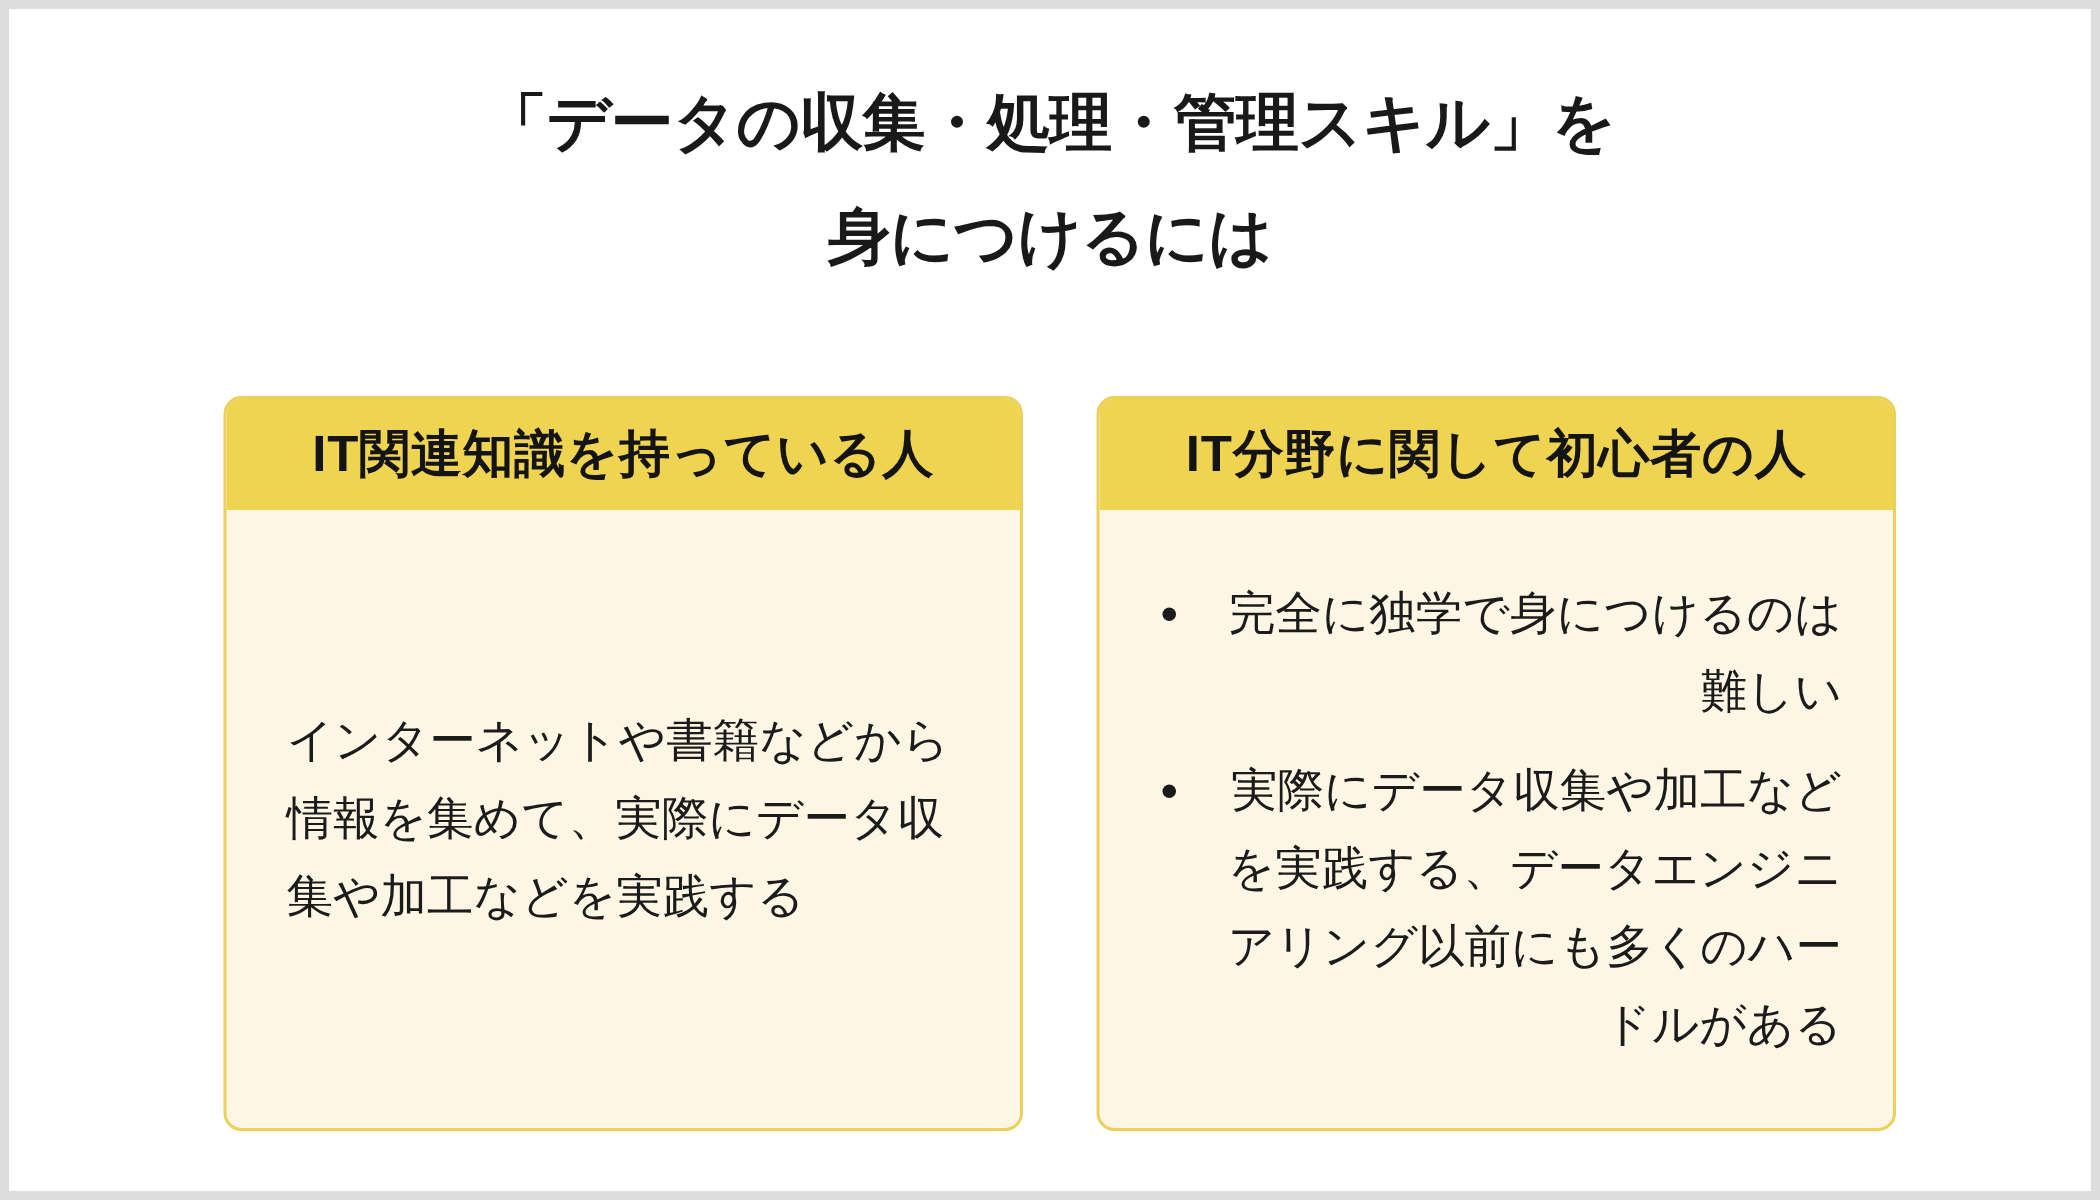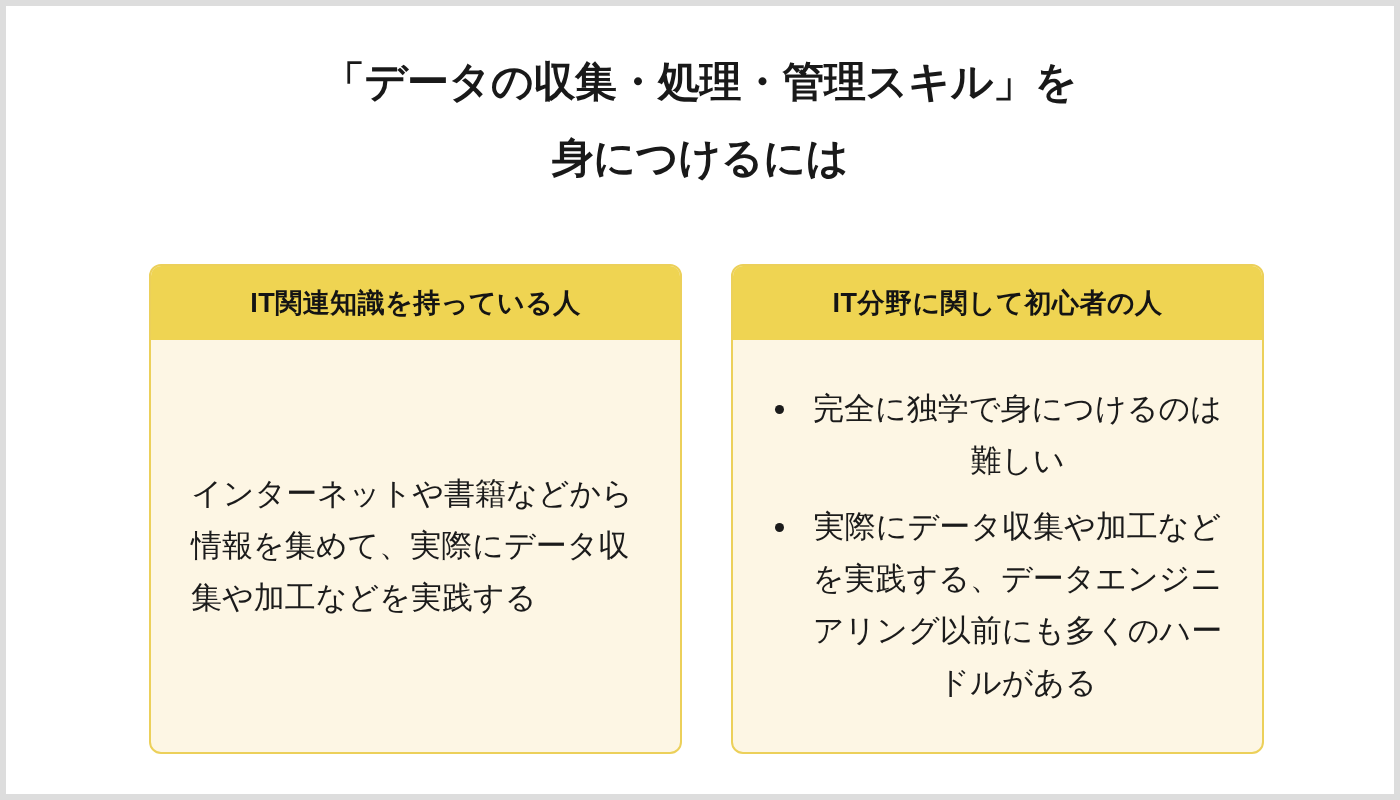--- a/index.html
+++ b/index.html
@@ -67,21 +67,21 @@
   }
 
   .card-header {
     flex: 0 0 74px;
     background: #efd452;
     display: flex;
     align-items: center;
     justify-content: center;
     color: #141414;
     font-weight: 700;
-    font-size: 27px;
+    font-size: 34px;
     letter-spacing: 0.5px;
   }
 
   .card-body {
     flex: 1 1 auto;
     display: flex;
     flex-direction: column;
     justify-content: center;
     padding: 14px 34px 14px 40px;
     color: #1b1b1b;
@@ -95,21 +95,21 @@
   }
 
   .bullet-list {
     list-style: none;
   }
 
   .bullet-item {
     position: relative;
     padding-left: 34px;
     margin-bottom: 14px;
-    text-align: center;
+    text-align: right;
   }
 
   .bullet-item:last-child { margin-bottom: 0; }
 
   .bullet-marker {
     position: absolute;
     left: 2px;
     top: 22px;
     width: 9px;
     height: 9px;

